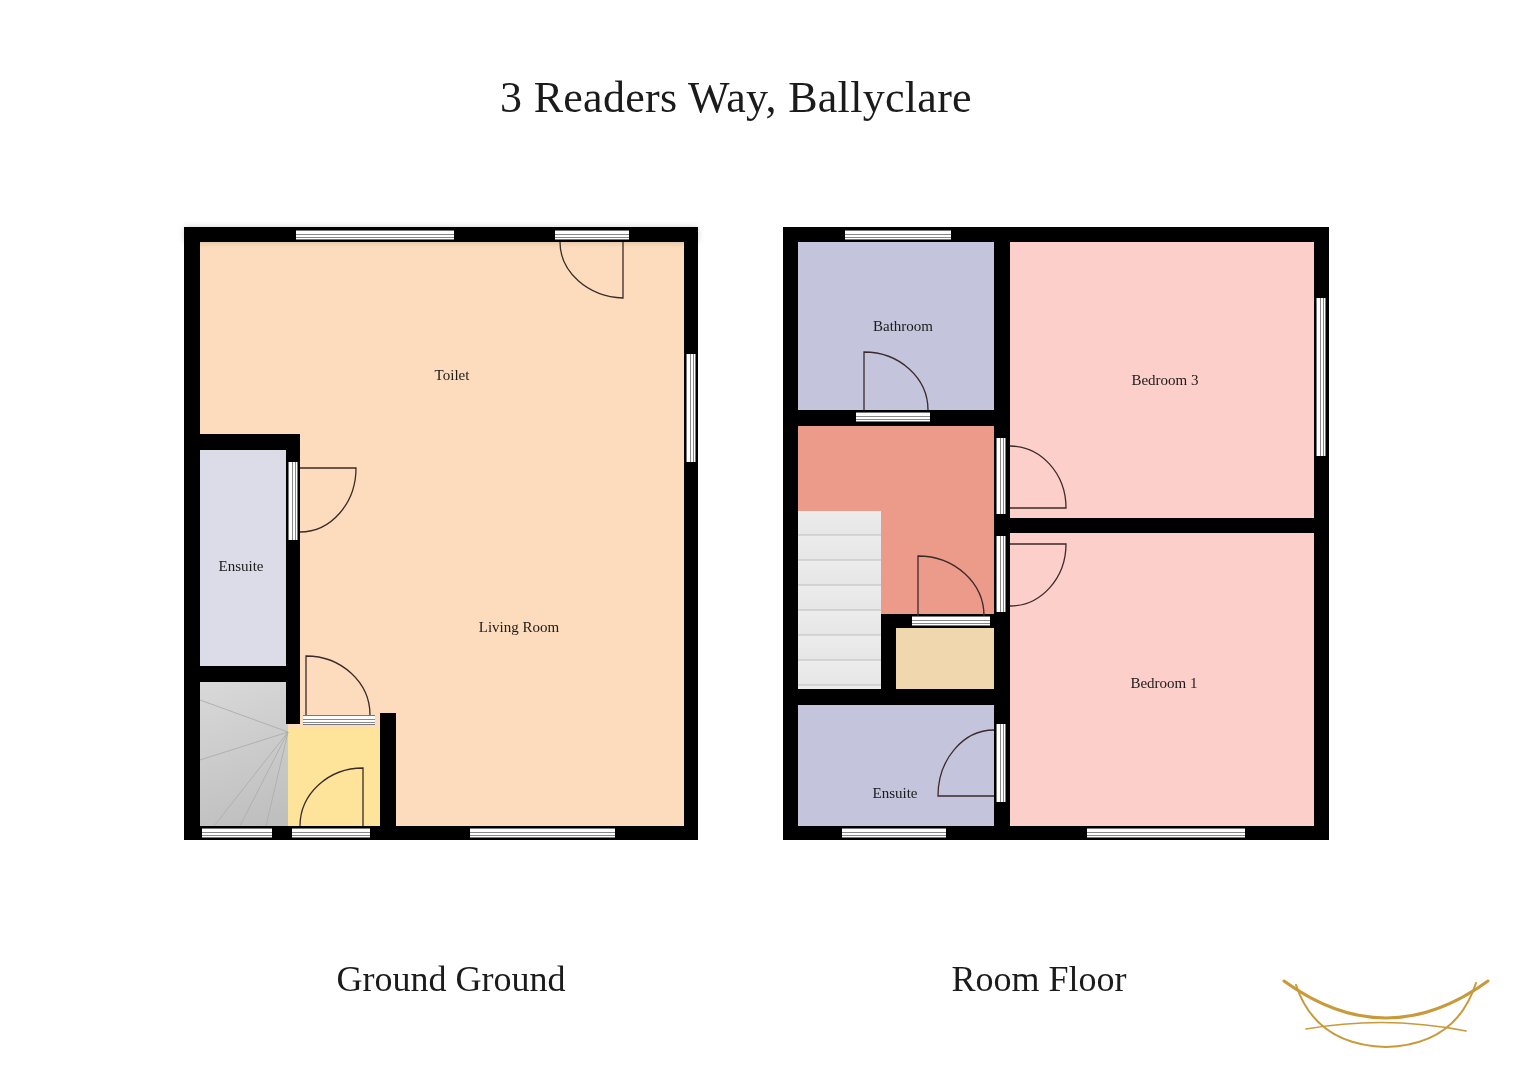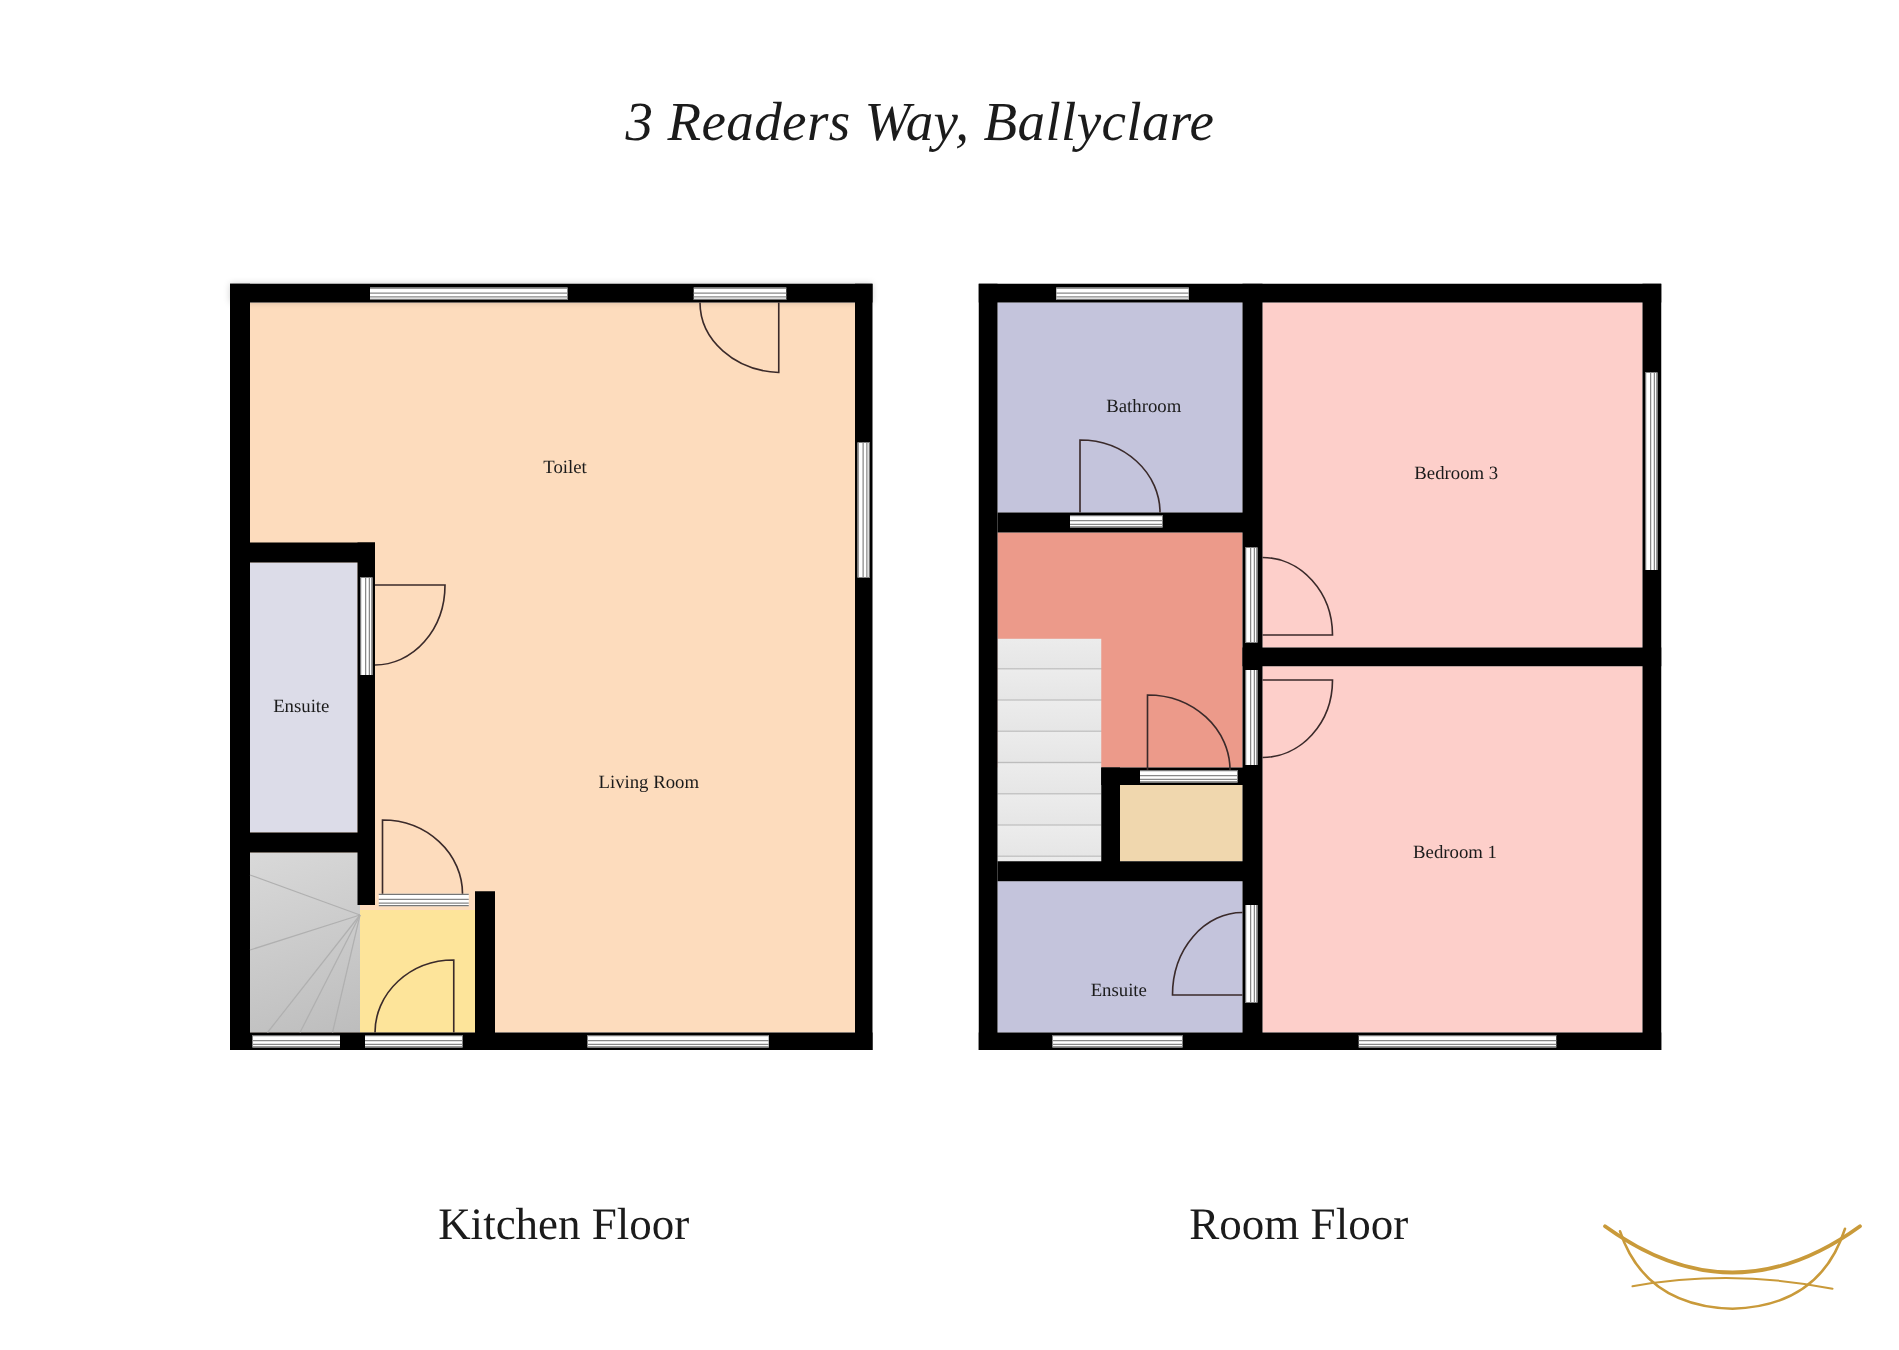--- a/index.html
+++ b/index.html
@@ -1,17 +1,17 @@
 <!DOCTYPE html>
 <html><head>
 <meta charset="utf-8">
 <style>
   html,body{margin:0;padding:0;background:#ffffff;}
   body{width:1519px;height:1080px;position:relative;overflow:hidden;font-family:"Liberation Serif","DejaVu Serif",serif;color:#1b1b1b;}
-  .title{position:absolute;left:0;width:1472px;top:72px;text-align:center;font-size:44px;letter-spacing:0.3px;font-style:italic;}
+  .title{position:absolute;left:0;width:1472px;top:72px;text-align:center;font-size:44px;letter-spacing:0.3px;}
   .floor-label{position:absolute;top:958px;font-size:36px;text-align:center;width:400px;}
   .plan{position:absolute;}
   .abs{position:absolute;}
   .wall{position:absolute;background:#000;}
   .room{position:absolute;}
   .room-label{position:absolute;font-size:15px;white-space:nowrap;transform:translate(-50%,-50%);}
   .win-h{position:absolute;height:10px;background:#fff;border-top:1px solid #777;border-bottom:1px solid #777;box-sizing:border-box;}
   .win-h::before{content:"";position:absolute;left:0;right:0;top:3px;height:2px;border-top:1px solid #888;border-bottom:1px solid #888;}
   .win-v{position:absolute;width:10px;background:#fff;border-left:1px solid #777;border-right:1px solid #777;box-sizing:border-box;}
   .win-v::before{content:"";position:absolute;top:0;bottom:0;left:3px;width:2px;border-left:1px solid #888;border-right:1px solid #888;}
@@ -77,21 +77,21 @@
   <div class="win-h" style="left:845px;top:230px;width:106px;"></div>
   <div class="win-v" style="left:1316px;top:298px;height:158px;"></div>
   <div class="win-h" style="left:856px;top:412px;width:74px;"></div>
   <div class="win-v" style="left:996px;top:438px;height:76px;"></div>
   <div class="win-v" style="left:996px;top:536px;height:76px;"></div>
   <div class="win-h" style="left:912px;top:616px;width:78px;"></div>
   <div class="win-v" style="left:996px;top:724px;height:78px;"></div>
   <div class="win-h" style="left:842px;top:828px;width:104px;"></div>
   <div class="win-h" style="left:1087px;top:828px;width:158px;"></div>
 
-  <div class="room-label" style="left:903px;top:326px;margin-left:12px;">Bathroom</div>
+  <div class="room-label" style="left:903px;top:326px;">Bathroom</div>
   <div class="room-label" style="left:1165px;top:380px;">Bedroom 3</div>
   <div class="room-label" style="left:1164px;top:683px;">Bedroom 1</div>
   <div class="room-label" style="left:895px;top:793px;">Ensuite</div>
 </div>
 
 <svg class="overlay" width="1519" height="1080" viewBox="0 0 1519 1080">
   <g fill="none" stroke="#3a2a2a" stroke-width="1.3">
 
     <path d="M623 242 L623 298 A66 56 0 0 1 560 242"></path>
 
@@ -114,21 +114,21 @@
     <g stroke="#b0b0b0" stroke-width="1">
       <line x1="288" y1="732" x2="200" y2="700"></line>
       <line x1="288" y1="732" x2="200" y2="760"></line>
       <line x1="288" y1="732" x2="214" y2="826"></line>
       <line x1="288" y1="732" x2="240" y2="826"></line>
       <line x1="288" y1="732" x2="266" y2="826"></line>
     </g>
   </g>
 </svg>
 
-<div class="floor-label" style="left:251px;">Kitchen Floor</div>
+<div class="floor-label" style="left:251px;">Ground Ground</div>
 <div class="floor-label" style="left:839px;">Room Floor</div>
 
 <svg class="abs" style="left:1276px;top:975px;" width="216" height="86" viewBox="0 0 216 86">
   <g fill="none" stroke="#c99a3a" stroke-linecap="round">
     <path d="M8 6 Q 110 80 212 6" stroke-width="3"></path>
     <path d="M20 10 Q 40 70 110 72 Q 180 70 200 8" stroke-width="2"></path>
     <path d="M30 54 Q 110 40 190 56" stroke-width="1.6"></path>
   </g>
 </svg>
 

